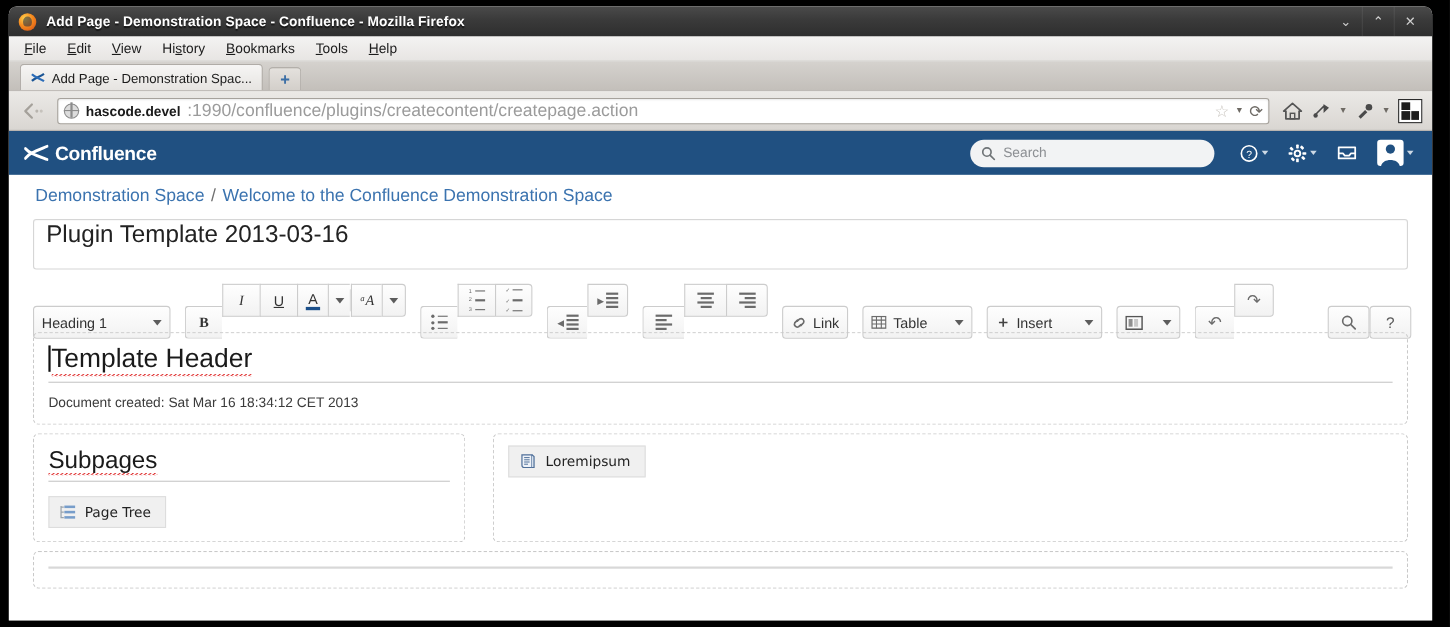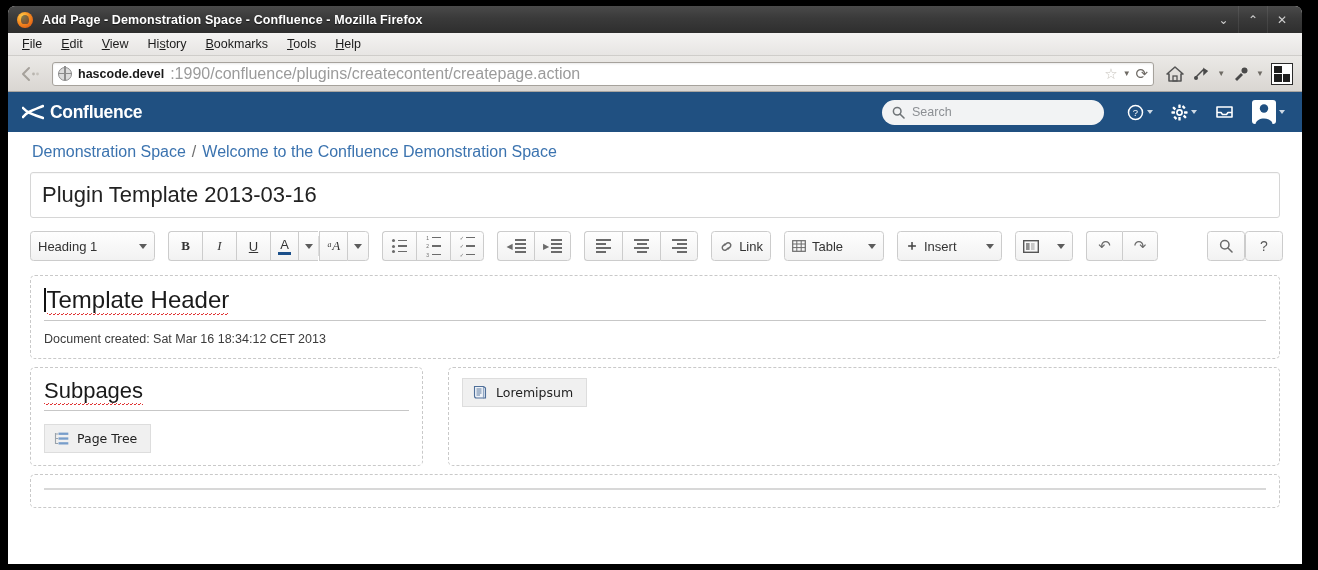--- a/index.html
+++ b/index.html
@@ -160,39 +160,39 @@
   .breadcrumb {
     padding: 11px 0 8px 24px; font-size: 16px; color: #3b73af;
     display: flex; align-items: center; gap: 6px; background: #fff;
   }
   .breadcrumb .sep { color: #707070; }
 
   
   .title-field {
     margin: 3px 22px 0 22px; height: 46px;
     border: 1px solid #d6d6d6; border-radius: 3px; background: #fff;
-    display: flex; align-items: center; padding: 0 11px;
+    display: flex; align-items: flex-start; padding: 0 11px;
     box-shadow: inset 0 1px 1px rgba(0,0,0,.03);
   }
   .title-field .val { font-size: 22px; color: #222; }
 
   
   .toolbar {
     margin: 13px 22px 0 22px; height: 30px;
     display: flex; align-items: center; gap: 13px;
   }
   .tb-group { display: flex; align-items: stretch; height: 30px; }
   .tb-btn {
     min-width: 30px; height: 30px;
     background: linear-gradient(to bottom,#fefefe,#f2f2f2);
     border: 1px solid #ccc; border-right-width: 0;
     display: flex; align-items: center; justify-content: center; gap: 5px;
     font-size: 13px; color: #333; padding: 0 7px;
   }
-  .tb-group .tb-btn:first-child { border-radius: 3.5px 0 0 3.5px; }
+  .tb-group .tb-btn:first-child { border-radius: 3.5px 0 0 3.5px; margin-top: 20px; }
   .tb-group .tb-btn:last-child { border-radius: 0 3.5px 3.5px 0; border-right-width: 1px; }
   .tb-group .tb-btn.only { border-radius: 3.5px; border-right-width: 1px; }
   .tb-btn.wide { justify-content: space-between; }
   .tb-caret { width:0;height:0;border-left:4px solid transparent;border-right:4px solid transparent;border-top:5px solid #5c5c5c; }
   .tb-sep { width: 1px; background: #ddd; margin: 5px 0; }
   .ul-row { display:flex; flex-direction:column; gap:2.5px; }
   .ul-row i { display:flex; align-items:center; gap:3px; }
   .ul-row i b { width:3px;height:3px;background:#6b6b6b;border-radius:50%;display:block; }
   .ul-row i s { width:9px;height:1.6px;background:#6b6b6b;display:block;text-decoration:none; }
   .ul-row i em { font-size:5px; font-style:normal; color:#6b6b6b; width:3px; }
@@ -254,20 +254,32 @@
   <div class="menubar">
     <span><u>F</u>ile</span>
     <span><u>E</u>dit</span>
     <span><u>V</u>iew</span>
     <span>Hi<u>s</u>tory</span>
     <span><u>B</u>ookmarks</span>
     <span><u>T</u>ools</span>
     <span><u>H</u>elp</span>
   </div>
 
+  <div class="tabstrip">
+    <div class="tab">
+      <span class="tab-ico">
+        <svg width="13" height="13" viewBox="0 0 13 13">
+          <path d="M1 9.5 C4 6.5, 8 6, 12 3.2" stroke="#1a5494" stroke-width="2" fill="none"></path>
+          <path d="M1 3.5 C4 6.5, 8 7, 12 9.8" stroke="#2b6cb8" stroke-width="2" fill="none"></path>
+        </svg>
+      </span>
+      <span>Add Page - Demonstration Spac...</span>
+    </div>
+    <div class="newtab">+</div>
+  </div>
 
   <div class="navbar">
     <div class="backfwd">
       <svg width="22" height="16" viewBox="0 0 22 16">
         <path d="M9 2 L3 8 L9 14" stroke="#a5a19b" stroke-width="2" fill="none" stroke-linecap="round" stroke-linejoin="round"></path>
         <circle cx="13.5" cy="8" r="1.4" fill="#b8b4ae"></circle>
           <circle cx="17.5" cy="8" r="1.4" fill="#c6c2bc"></circle>
       </svg>
     </div>
     <div class="urlbox">

